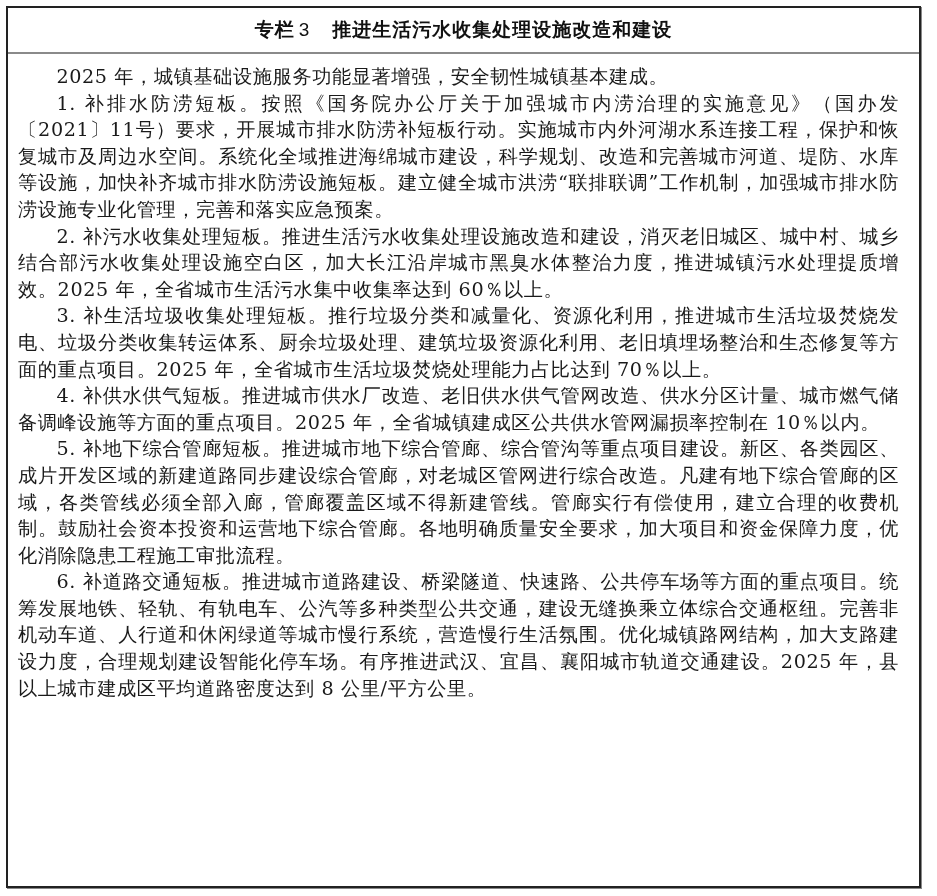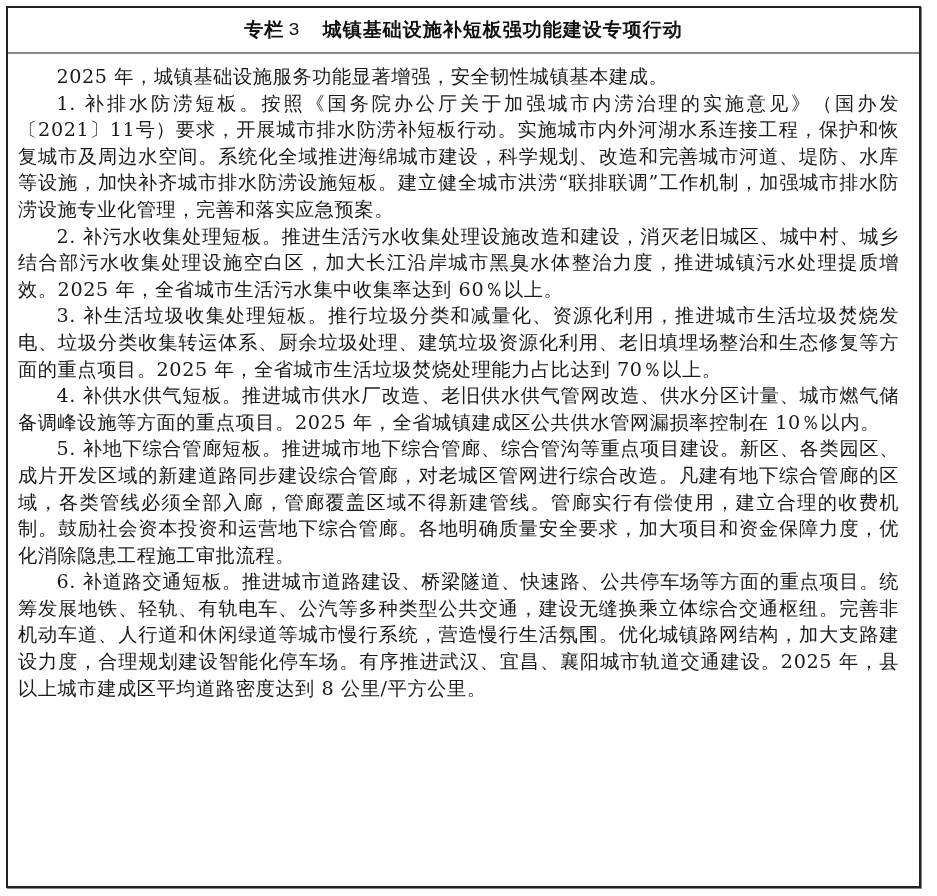--- a/index.html
+++ b/index.html
@@ -24,21 +24,21 @@
       border: 2px solid #222;
       box-sizing: border-box;
       box-shadow: 1px 1px 0 #888;
     }
     .box-header {
       height: 44px;
       border-bottom: 2px solid #8a8a8a;
       display: flex;
       align-items: center;
       justify-content: center;
-      font-family: Liberation Mono, monospace;
+      font-family: Liberation Sans, sans-serif;
       font-weight: bold;
       font-size: 19px;
       letter-spacing: 1px;
       color: #111;
     }
     .box-header .label { margin-right: 4px; }
     .box-header .num { font-weight: normal; margin-right: 22px; }
     .box-body {
       padding: 10px 20px 0 10px;
     }
@@ -52,21 +52,21 @@
       letter-spacing: 0.6px;
     }
   </style>
 </head>
 <body>
 
 <div class="box">
   <div class="box-header">
     <span class="label">专栏</span>
     <span class="num">3</span>
-    <span class="title">城镇基础设施补短板强功能建设专项行动</span>
+    <span class="title">推进生活污水收集处理设施改造和建设</span>
   </div>
   <div class="box-body">
     <p class="para">2025 年，城镇基础设施服务功能显著增强，安全韧性城镇基本建成。</p>
     <p class="para">1. 补排水防涝短板。按照《国务院办公厅关于加强城市内涝治理的实施意见》（国办发〔2021〕11号）要求，开展城市排水防涝补短板行动。实施城市内外河湖水系连接工程，保护和恢复城市及周边水空间。系统化全域推进海绵城市建设，科学规划、改造和完善城市河道、堤防、水库等设施，加快补齐城市排水防涝设施短板。建立健全城市洪涝“联排联调”工作机制，加强城市排水防涝设施专业化管理，完善和落实应急预案。</p>
     <p class="para">2. 补污水收集处理短板。推进生活污水收集处理设施改造和建设，消灭老旧城区、城中村、城乡结合部污水收集处理设施空白区，加大长江沿岸城市黑臭水体整治力度，推进城镇污水处理提质增效。2025 年，全省城市生活污水集中收集率达到 60％以上。</p>
     <p class="para">3. 补生活垃圾收集处理短板。推行垃圾分类和减量化、资源化利用，推进城市生活垃圾焚烧发电、垃圾分类收集转运体系、厨余垃圾处理、建筑垃圾资源化利用、老旧填埋场整治和生态修复等方面的重点项目。2025 年，全省城市生活垃圾焚烧处理能力占比达到 70％以上。</p>
     <p class="para">4. 补供水供气短板。推进城市供水厂改造、老旧供水供气管网改造、供水分区计量、城市燃气储备调峰设施等方面的重点项目。2025 年，全省城镇建成区公共供水管网漏损率控制在 10％以内。</p>
     <p class="para">5. 补地下综合管廊短板。推进城市地下综合管廊、综合管沟等重点项目建设。新区、各类园区、成片开发区域的新建道路同步建设综合管廊，对老城区管网进行综合改造。凡建有地下综合管廊的区域，各类管线必须全部入廊，管廊覆盖区域不得新建管线。管廊实行有偿使用，建立合理的收费机制。鼓励社会资本投资和运营地下综合管廊。各地明确质量安全要求，加大项目和资金保障力度，优化消除隐患工程施工审批流程。</p>
     <p class="para">6. 补道路交通短板。推进城市道路建设、桥梁隧道、快速路、公共停车场等方面的重点项目。统筹发展地铁、轻轨、有轨电车、公汽等多种类型公共交通，建设无缝换乘立体综合交通枢纽。完善非机动车道、人行道和休闲绿道等城市慢行系统，营造慢行生活氛围。优化城镇路网结构，加大支路建设力度，合理规划建设智能化停车场。有序推进武汉、宜昌、襄阳城市轨道交通建设。2025 年，县以上城市建成区平均道路密度达到 8 公里/平方公里。</p>
   </div>

